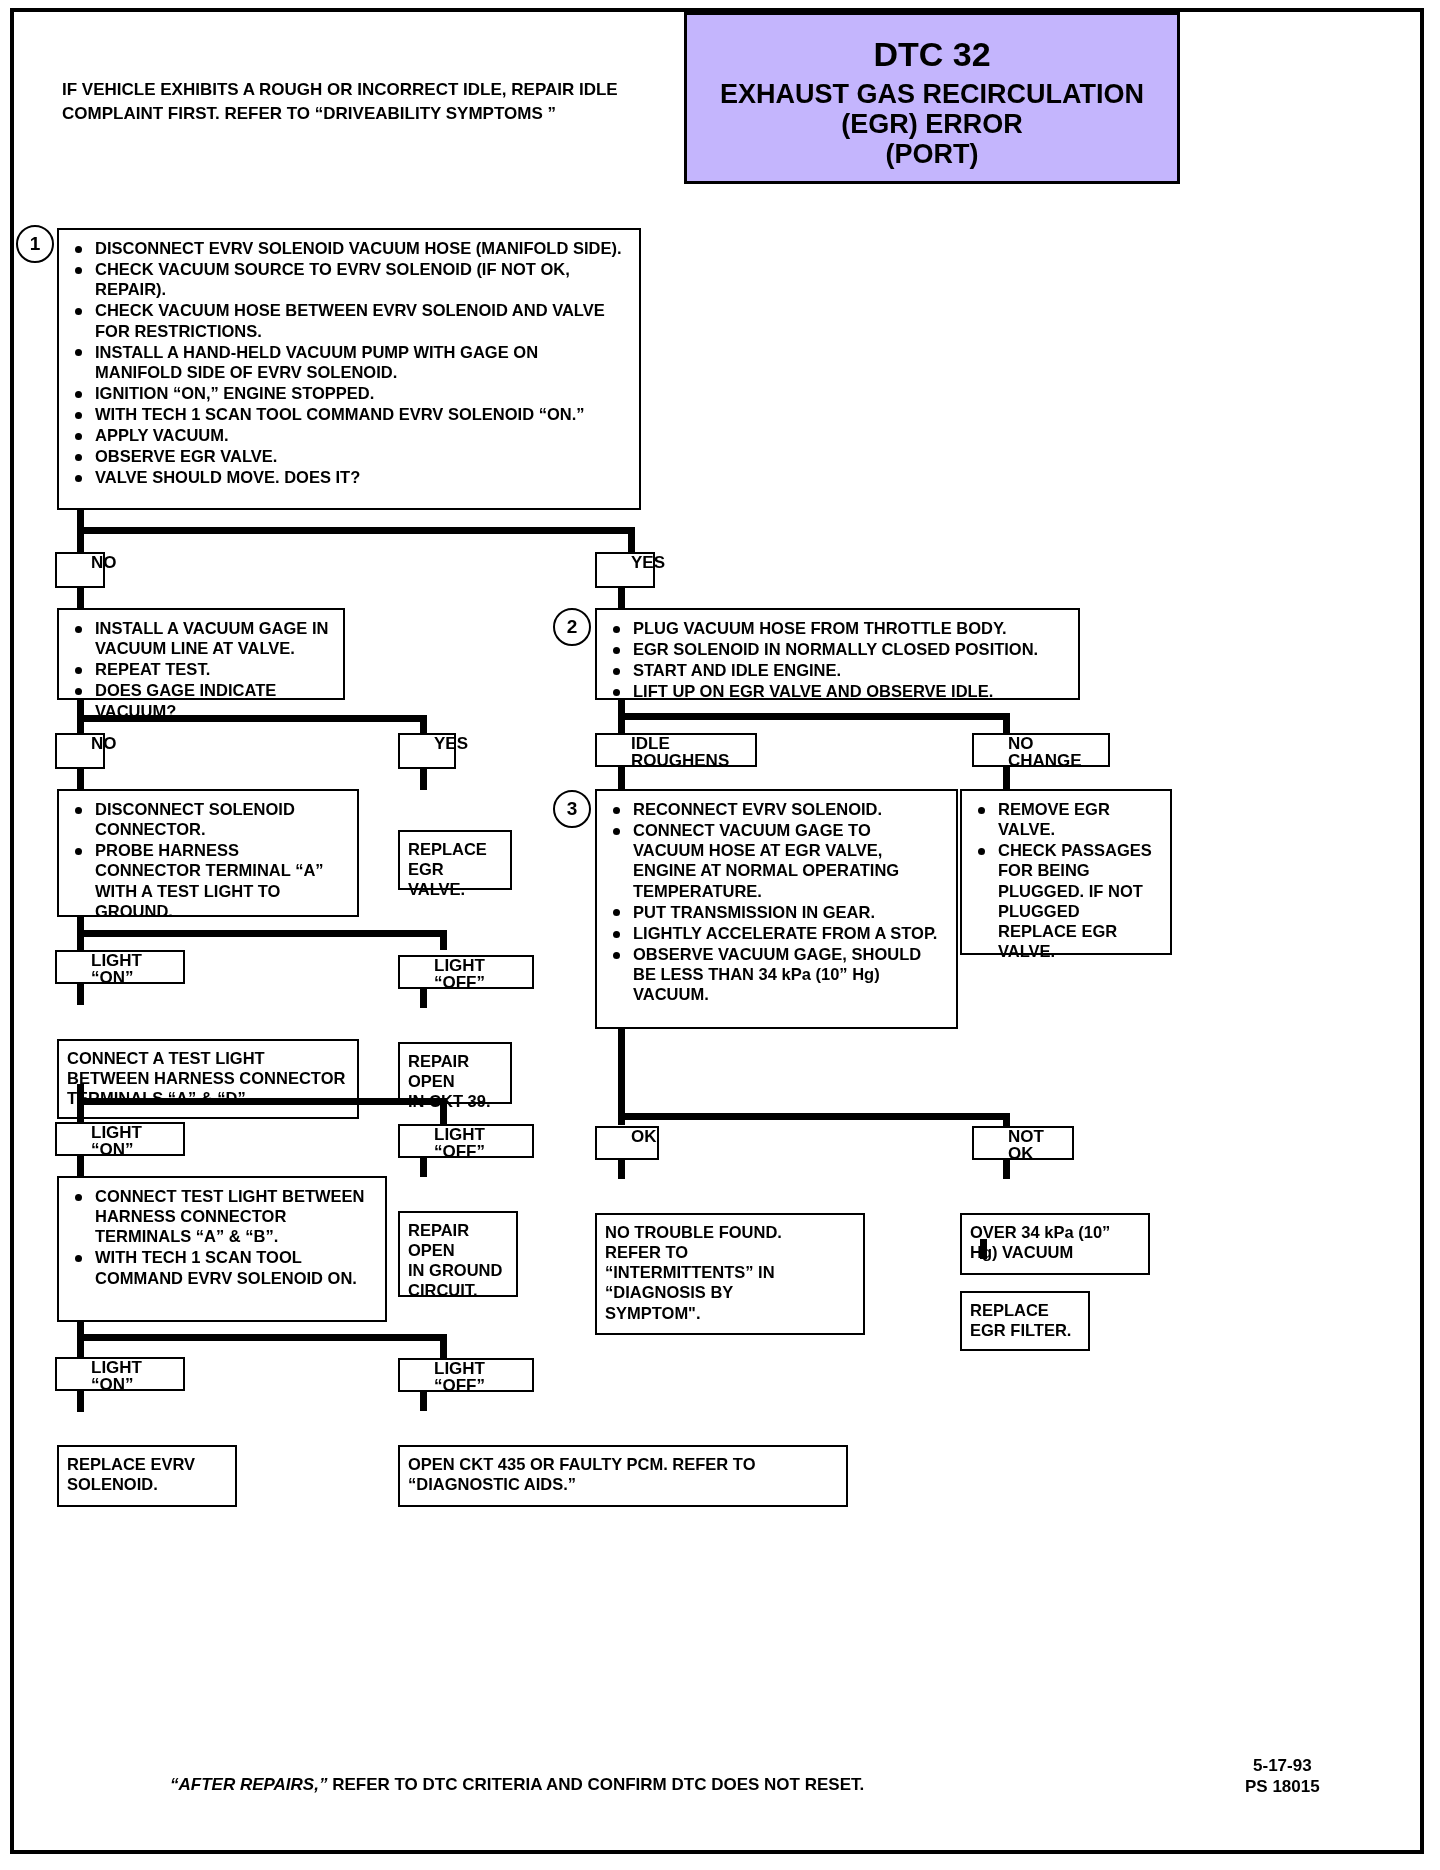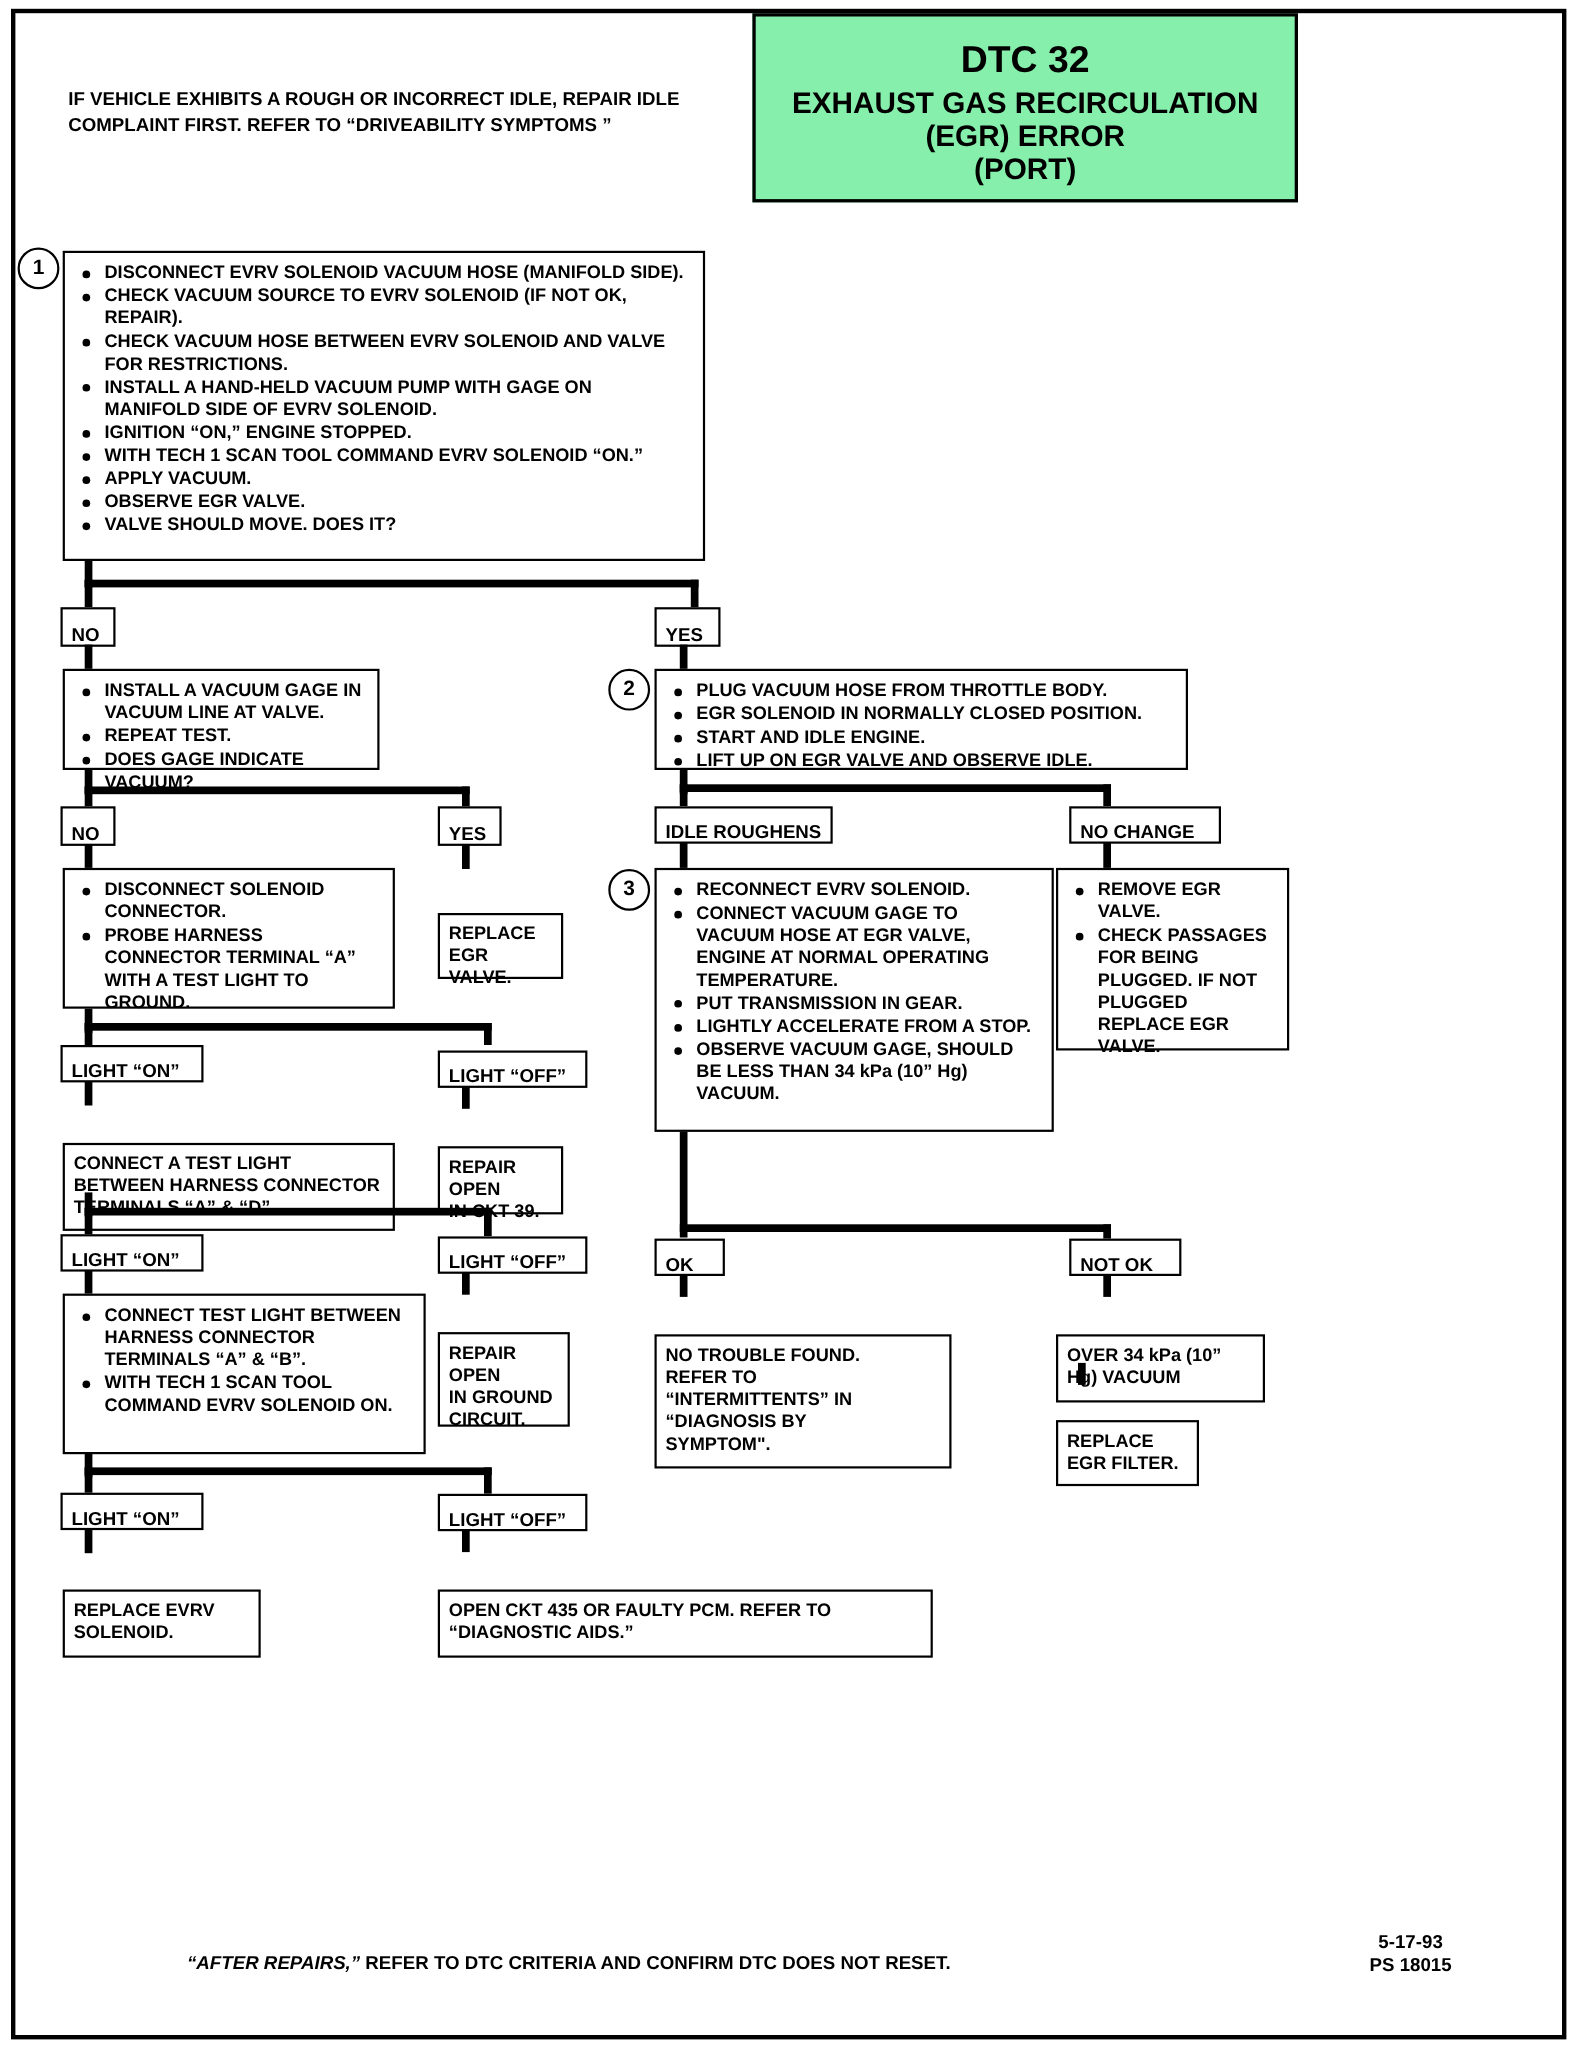--- a/index.html
+++ b/index.html
@@ -15,34 +15,34 @@
   
   .bulletbox{padding:8px 10px 8px 8px;}
   .bulletbox ul{list-style:none;margin:0;padding:0;}
   .bulletbox li{position:relative;padding-left:28px;margin:0 0 1px 0;font-weight:bold;line-height:1.22;}
   .bulletbox li::before{content:"";position:absolute;left:8px;top:.47em;width:7px;height:7px;border-radius:50%;background:#000;}
 
   
   .plainbox{padding:7px 8px;font-weight:bold;line-height:1.22;margin-top:35px;}
 
   
-  .label-box{display:flex;align-items:flex-end;}
+  .label-box{display:flex;align-items:flex-start;padding-left:26px;}
   .label-box span{font-weight:bold;padding-left:8px;line-height:1;}
 
   
   .step-circle{position:absolute;width:34px;height:34px;border:2.5px solid #000;border-radius:50%;
                display:flex;align-items:center;justify-content:center;font-weight:bold;font-size:19px;background:#fff;}
 
   
   .vline{position:absolute;background:#000;width:7px;}
   .hline{position:absolute;background:#000;height:7px;}
 
   
   .hdr-note{position:absolute;font-weight:bold;line-height:1.42;}
-  .title-box{position:absolute;border:3px solid #000;box-sizing:border-box;background:#86efac;
+  .title-box{position:absolute;border:3px solid #000;box-sizing:border-box;background:#c4b5fd;
              display:flex;flex-direction:column;align-items:center;justify-content:flex-start;padding-top:22px;}
   .title-main{font-weight:bold;font-size:34px;line-height:1.05;}
   .title-sub{font-weight:bold;font-size:27px;line-height:1.12;text-align:center;}
 
   
   .footer-note{position:absolute;font-weight:bold;font-size:17px;}
   .footer-note i{font-style:italic;}
   .footer-code{position:absolute;font-weight:bold;font-size:17px;line-height:1.25;text-align:center;}
 </style>
 </head>

